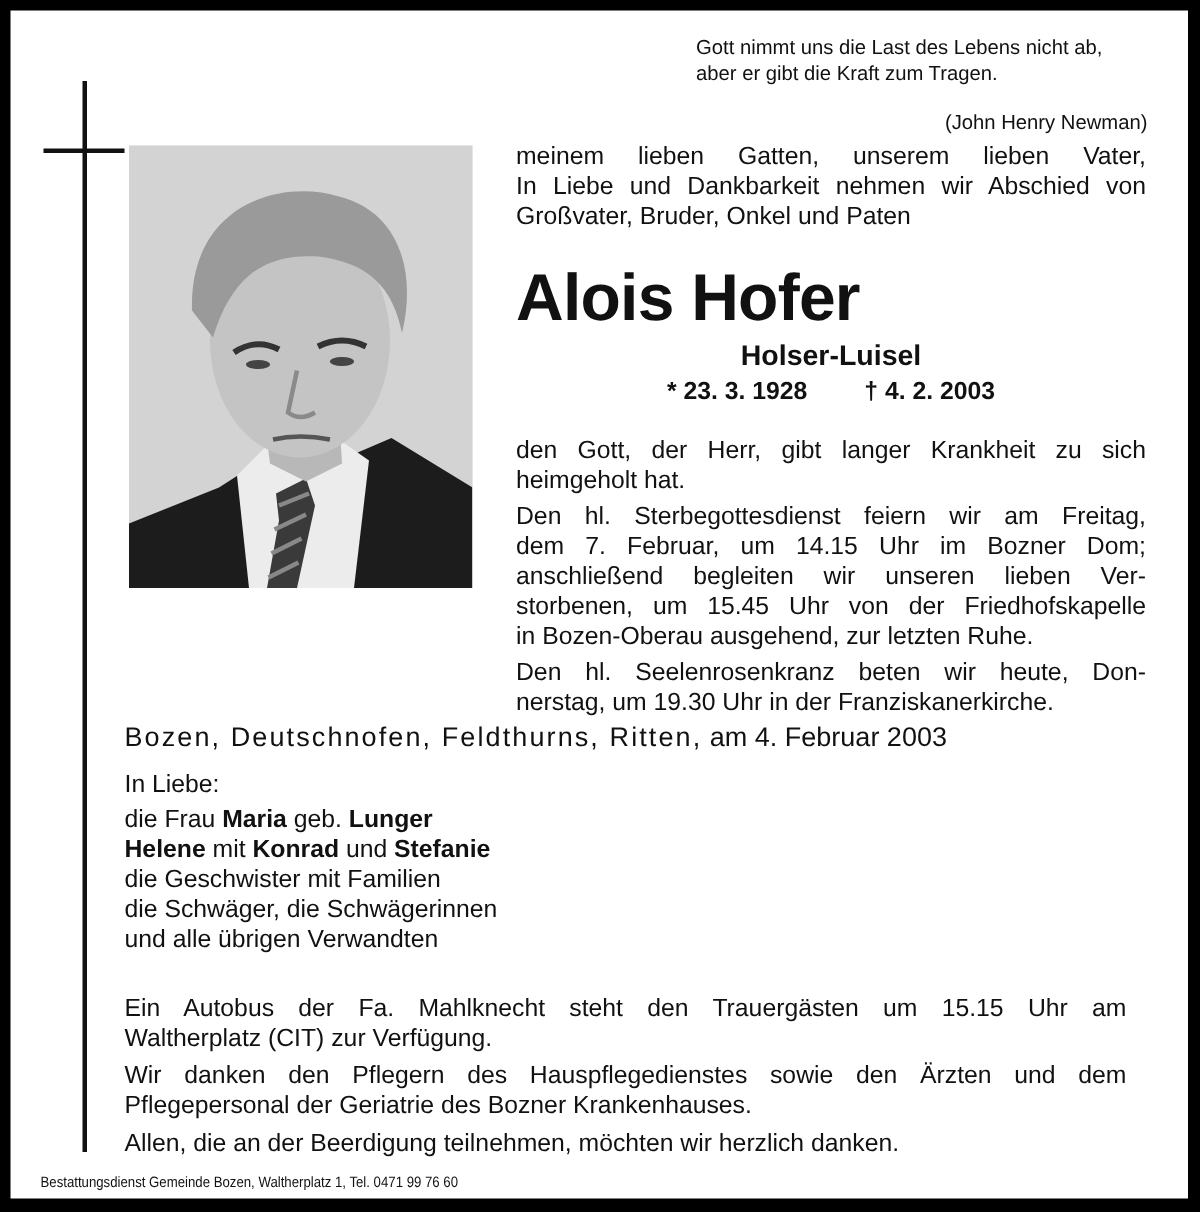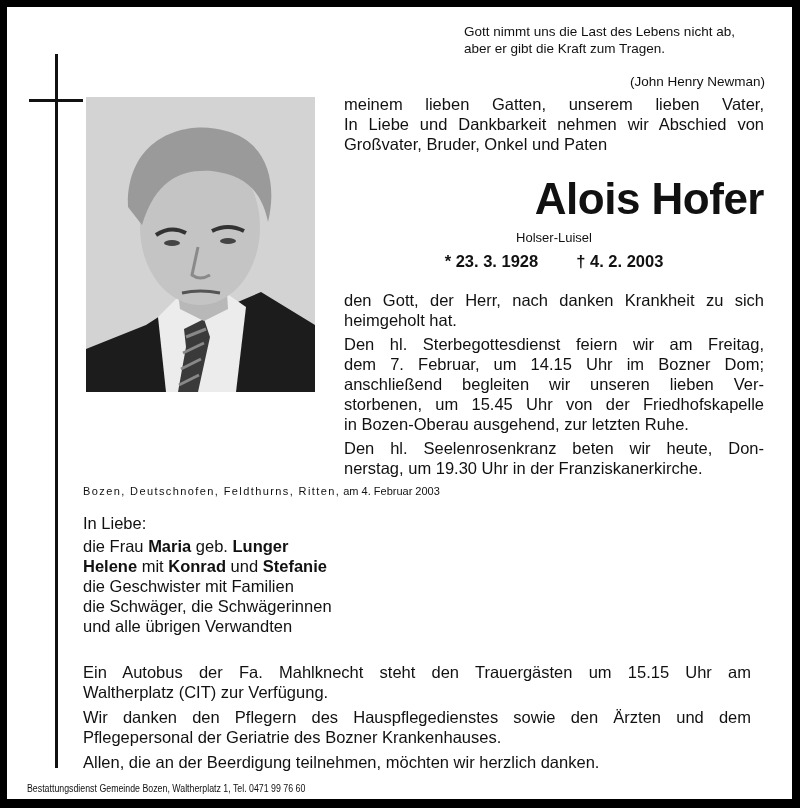--- a/index.html
+++ b/index.html
@@ -10,30 +10,30 @@
   .cross-h { position: absolute; left: 29px; top: 99px; width: 54px; height: 3px; background: #111; }
 
   .quote { position: absolute; left: 464px; top: 23px; width: 310px; font-size: 13.5px; line-height: 17px; }
   .quote .author { text-align: right; margin-top: 16px; padding-right: 9px; }
 
   .photo { position: absolute; left: 86px; top: 97px; width: 229px; height: 295px; background: #d3d3d3; overflow: hidden; }
 
   .intro { position: absolute; left: 344px; top: 94px; width: 420px; font-size: 16.5px; line-height: 20px; text-align: justify; text-align-last: left; }
   .intro .just { text-align-last: justify; }
 
-  .name { position: absolute; left: 344px; top: 174px; width: 420px; text-align: right; font-weight: bold; font-size: 44px; line-height: 50px; letter-spacing: -0.5px; }
-  .nickname { position: absolute; left: 344px; top: 229px; width: 420px; text-align: center; font-weight: normal; font-size: 13px; line-height: 18px; }
+  .name { position: absolute; left: 344px; top: 174px; width: 420px; text-align: left; font-weight: bold; font-size: 44px; line-height: 50px; letter-spacing: -0.5px; }
+  .nickname { position: absolute; left: 344px; top: 229px; width: 420px; text-align: center; font-weight: bold; font-size: 19px; line-height: 18px; }
   .dates { position: absolute; left: 344px; top: 251px; width: 420px; text-align: center; font-weight: bold; font-size: 16.5px; line-height: 20px; }
   .dates span + span { margin-left: 38px; }
 
   .body-col { position: absolute; left: 344px; top: 290px; width: 420px; font-size: 16.5px; line-height: 20px; }
   .body-col p { margin: 0 0 4px 0; text-align: justify; }
   .body-col .jl { text-align-last: justify; }
 
-  .place { position: absolute; left: 83px; top: 481px; width: 640px; font-size: 11px; line-height: 20px; }
+  .place { position: absolute; left: 83px; top: 481px; width: 640px; font-size: 18px; line-height: 20px; }
   .place .places { letter-spacing: 1.4px; }
 
   .family { position: absolute; left: 83px; top: 513px; width: 640px; font-size: 16.5px; line-height: 20px; }
   .family .label { margin-bottom: 3px; }
   .family b { font-weight: bold; }
 
   .notes { position: absolute; left: 83px; top: 662px; width: 680px; font-size: 16.5px; line-height: 20px; }
   .notes p { margin: 0 12px 5px 0; text-align: justify; }
   .notes .jl { text-align-last: justify; }
 
@@ -87,21 +87,21 @@
 </div>
 
 <div class="name">Alois Hofer</div>
 <div class="nickname">Holser-Luisel</div>
 <div class="dates">
   <span>* 23. 3. 1928</span><span>† 4. 2. 2003</span>
 </div>
 
 <div class="body-col">
   <p>
-    <span class="jl" style="display:block">den Gott, der Herr, nach danken Krankheit zu sich</span>
+    <span class="jl" style="display:block">den Gott, der Herr, gibt langer Krankheit zu sich</span>
     <span style="display:block">heimgeholt hat.</span>
   </p>
   <p>
     <span class="jl" style="display:block">Den hl. Sterbegottesdienst feiern wir am Freitag,</span>
     <span class="jl" style="display:block">dem 7. Februar, um 14.15 Uhr im Bozner Dom;</span>
     <span class="jl" style="display:block">anschließend begleiten wir unseren lieben Ver-</span>
     <span class="jl" style="display:block">storbenen, um 15.45 Uhr von der Friedhofskapelle</span>
     <span style="display:block">in Bozen-Oberau ausgehend, zur letzten Ruhe.</span>
   </p>
   <p>

